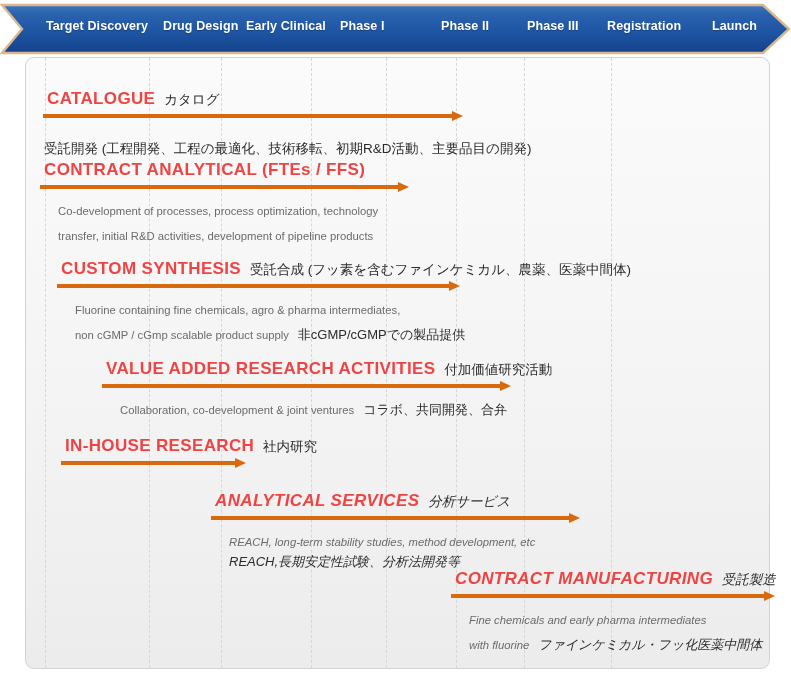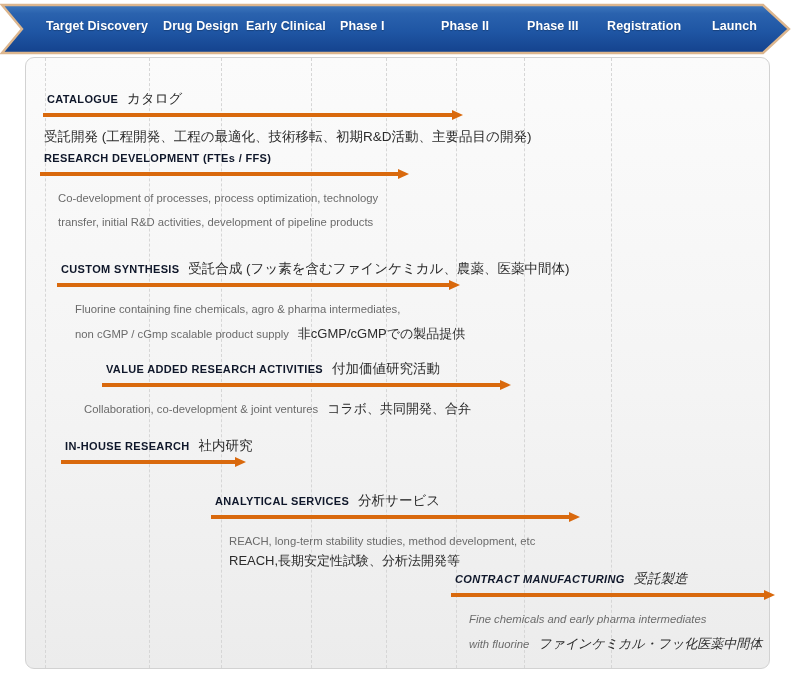--- a/index.html
+++ b/index.html
@@ -87,23 +87,23 @@
   .service-block {
     position: absolute;
     pointer-events: auto;
   }
   .block-title {
     white-space: nowrap;
     line-height: 1.25;
     margin: 0;
   }
   .title-en {
-    font-size: 11px;
+    font-size: 17px;
     font-weight: bold;
-    color: #0f172a;
+    color: #ef4444;
     letter-spacing: 0.35px;
   }
   .title-ja {
     font-size: 13.5px;
     font-weight: normal;
     color: #2b2b2b;
   }
   .pre-ja {
     display: block;
     font-size: 13.5px;
@@ -204,24 +204,24 @@
 <div id="service-blocks">
     <div class="service-block" style="left: 0px; top: 88px; width: 791px;">
       <div style="position: relative; margin-left: 47px;">
         <div class="block-title"><span class="title-en">CATALOGUE</span>&nbsp;&nbsp;<span class="title-ja">カタログ</span></div>
       </div>
       <div class="arrow" style="margin-left: 43px; width: 420px;">
         <div class="shaft" style="width: 410px;"></div>
         <div class="head" style="left: 409px;"></div>
       </div>
     </div>
-    <div class="service-block" style="left: 0px; top: 128px; width: 791px;">
+    <div class="service-block" style="left: 0px; top: 140px; width: 791px;">
       <div style="position: relative; margin-left: 44px;">
         <span class="pre-ja">受託開発 (工程開発、工程の最適化、技術移転、初期R&amp;D活動、主要品目の開発)</span>
-        <div class="block-title"><span class="title-en">RESEARCH DEVELOPMENT (FTEs / FFS)</span></div>
+        <div class="block-title"><span class="title-en">CONTRACT ANALYTICAL (FTEs / FFS)</span></div>
       </div>
       <div class="arrow" style="margin-left: 40px; width: 369px;">
         <div class="shaft" style="width: 359px;"></div>
         <div class="head" style="left: 358px;"></div>
       </div>
       <div class="desc" style="margin-left: 58px;">
         <div class="desc-line"><span class="desc-en">Co-development of processes, process optimization, technology</span></div>
         <div class="desc-line"><span class="desc-en">transfer, initial R&amp;D activities, development of pipeline products</span></div>
       </div>
     </div>
@@ -239,34 +239,34 @@
       </div>
     </div>
     <div class="service-block" style="left: 0px; top: 358px; width: 791px;">
       <div style="position: relative; margin-left: 106px;">
         <div class="block-title"><span class="title-en">VALUE ADDED RESEARCH ACTIVITIES</span>&nbsp;&nbsp;<span class="title-ja">付加価値研究活動</span></div>
       </div>
       <div class="arrow" style="margin-left: 102px; width: 409px;">
         <div class="shaft" style="width: 399px;"></div>
         <div class="head" style="left: 398px;"></div>
       </div>
-      <div class="desc" style="margin-left: 84px;">
+      <div class="desc" style="margin-left: 120px;">
         <div class="desc-line"><span class="desc-en">Collaboration, co-development &amp; joint ventures</span>&nbsp;&nbsp;<span class="desc-ja">コラボ、共同開発、合弁</span></div>
       </div>
     </div>
     <div class="service-block" style="left: 0px; top: 435px; width: 667px;">
       <div style="position: relative; margin-left: 65px;">
         <div class="block-title"><span class="title-en">IN-HOUSE RESEARCH</span>&nbsp;&nbsp;<span class="title-ja">社内研究</span></div>
       </div>
       <div class="arrow" style="margin-left: 61px; width: 185px;">
         <div class="shaft" style="width: 175px;"></div>
         <div class="head" style="left: 174px;"></div>
       </div>
     </div>
-    <div class="service-block" style="left: 0px; top: 490px; width: 791px;">
+    <div class="service-block" style="left: 0px; top: 490px; width: 791px; font-style: italic;">
       <div style="position: relative; margin-left: 215px;">
         <div class="block-title"><span class="title-en">ANALYTICAL SERVICES</span>&nbsp;&nbsp;<span class="title-ja">分析サービス</span></div>
       </div>
       <div class="arrow" style="margin-left: 211px; width: 369px;">
         <div class="shaft" style="width: 359px;"></div>
         <div class="head" style="left: 358px;"></div>
       </div>
       <div class="desc" style="margin-left: 229px;">
         <div class="desc-line"><span class="desc-en">REACH, long-term stability studies, method development, etc</span></div>
         <span class="desc-ja-block">REACH,長期安定性試験、分析法開発等</span>

